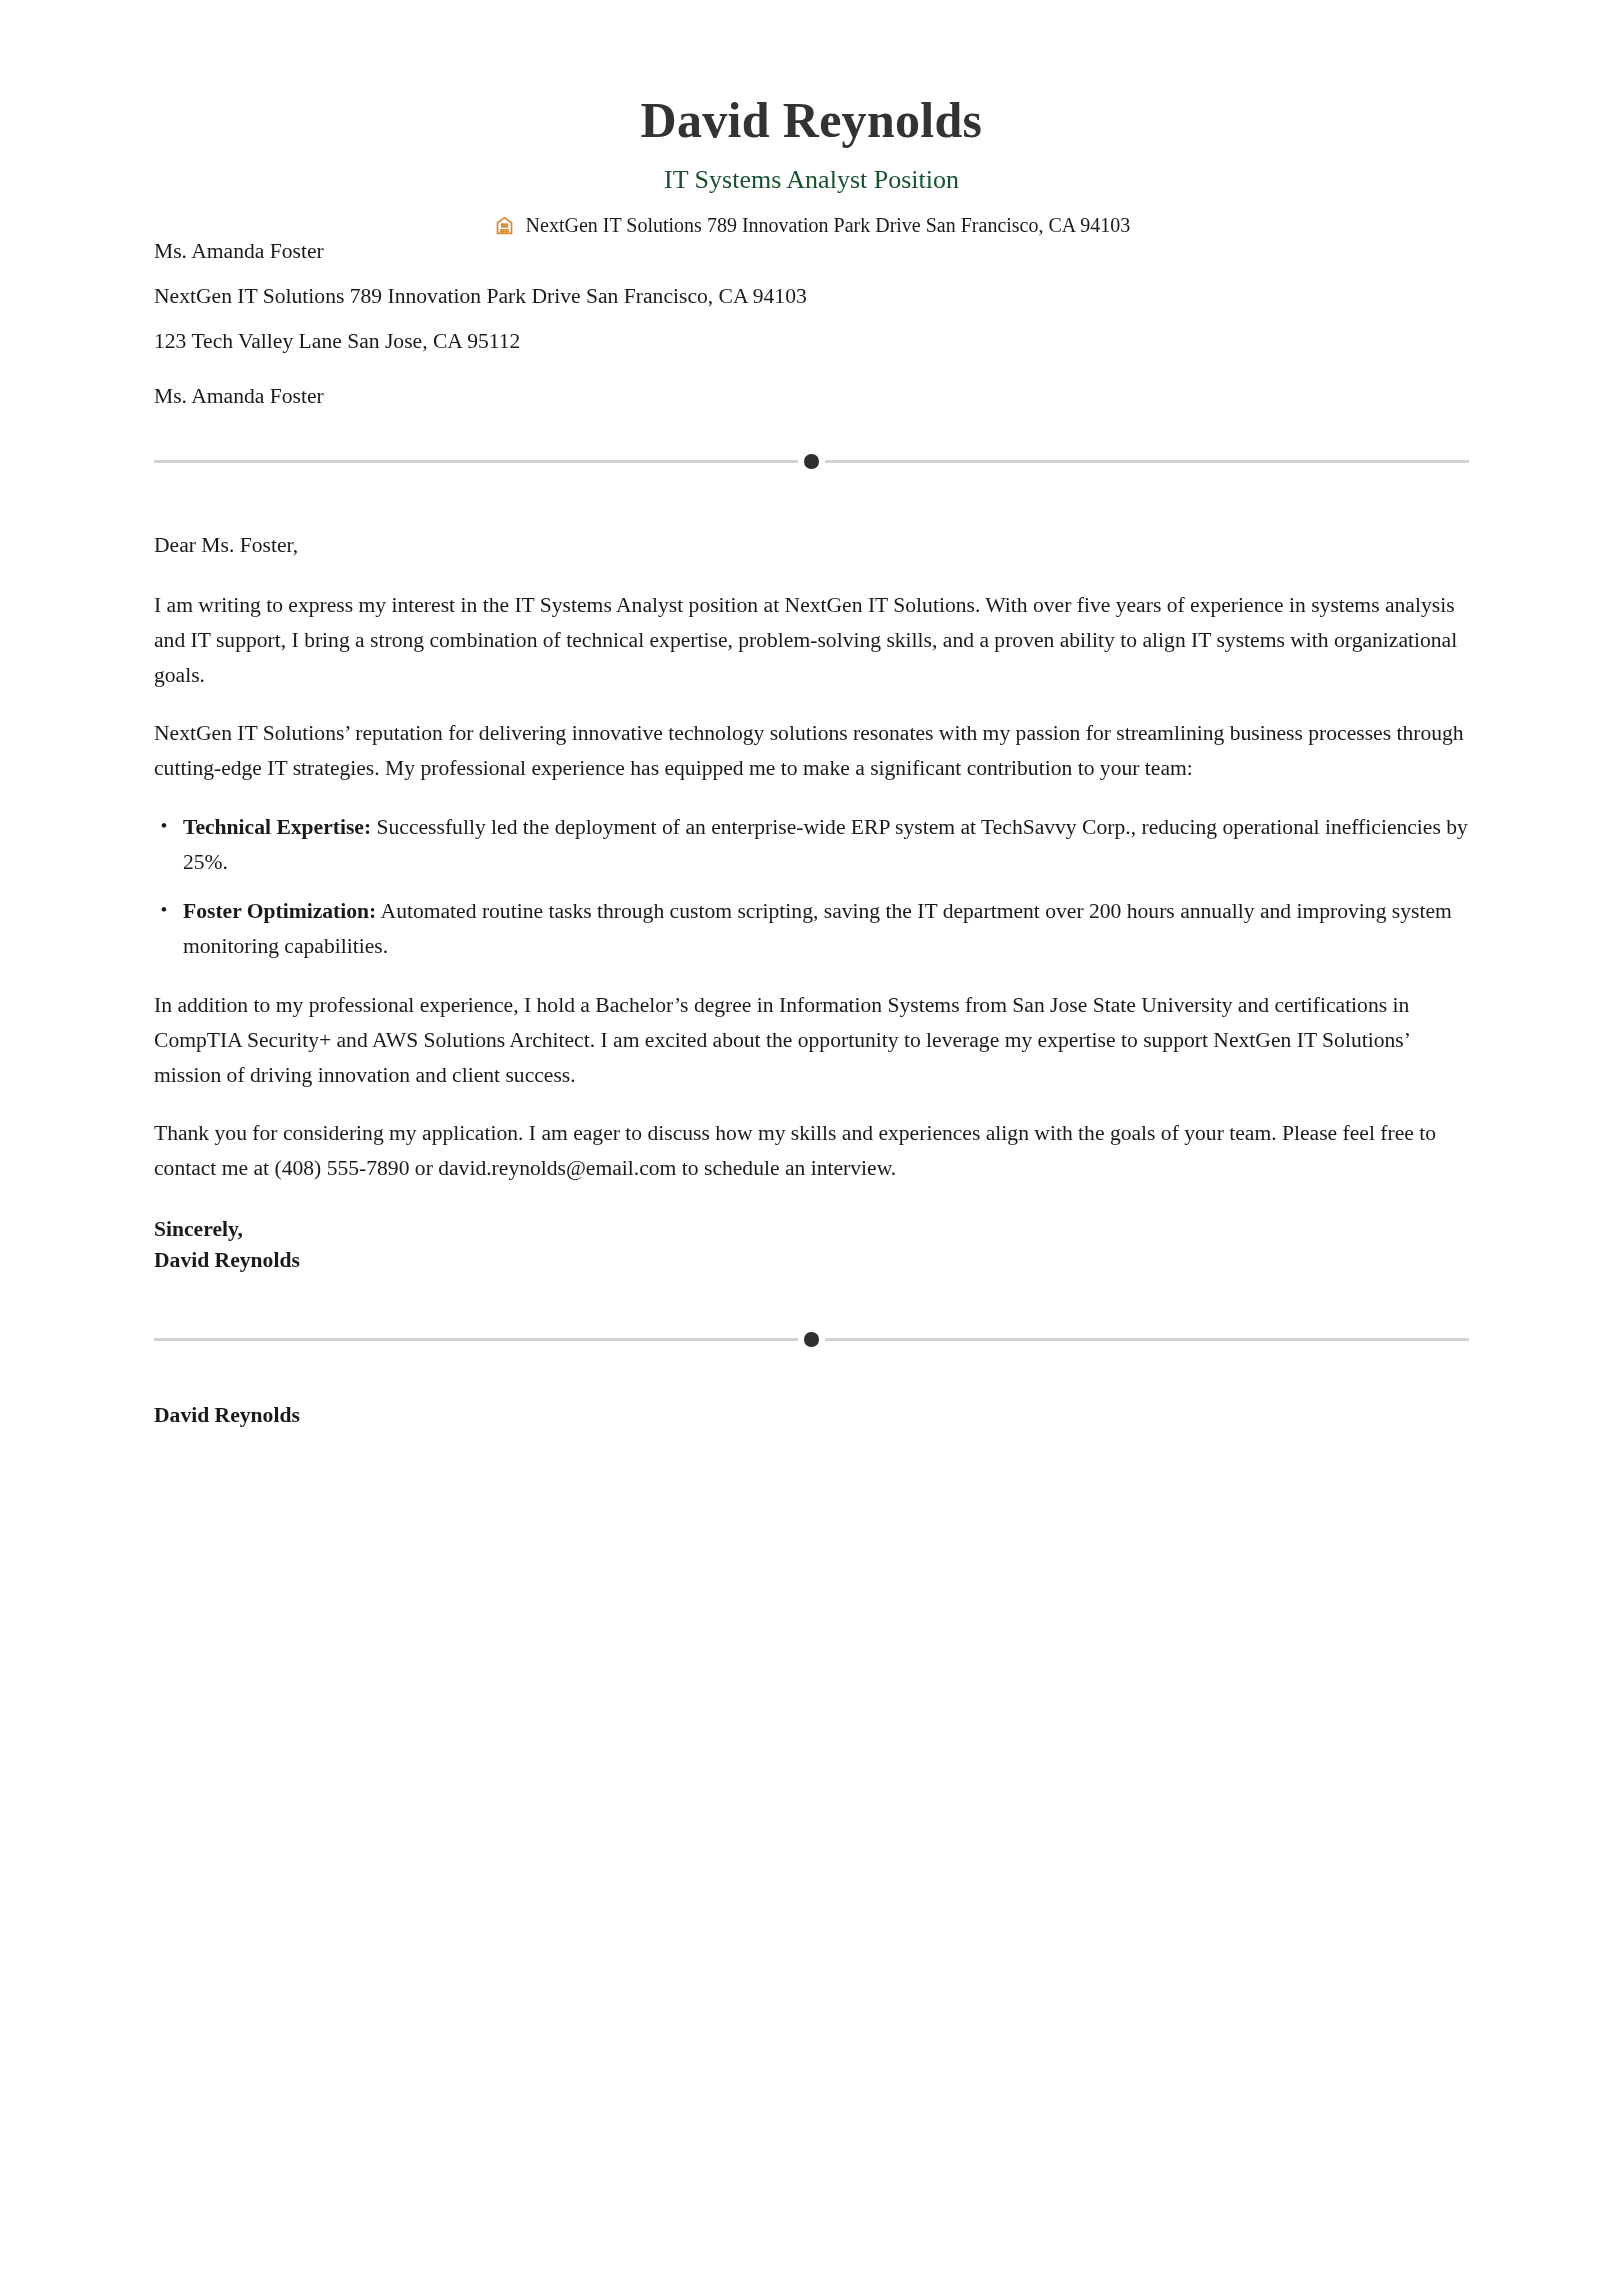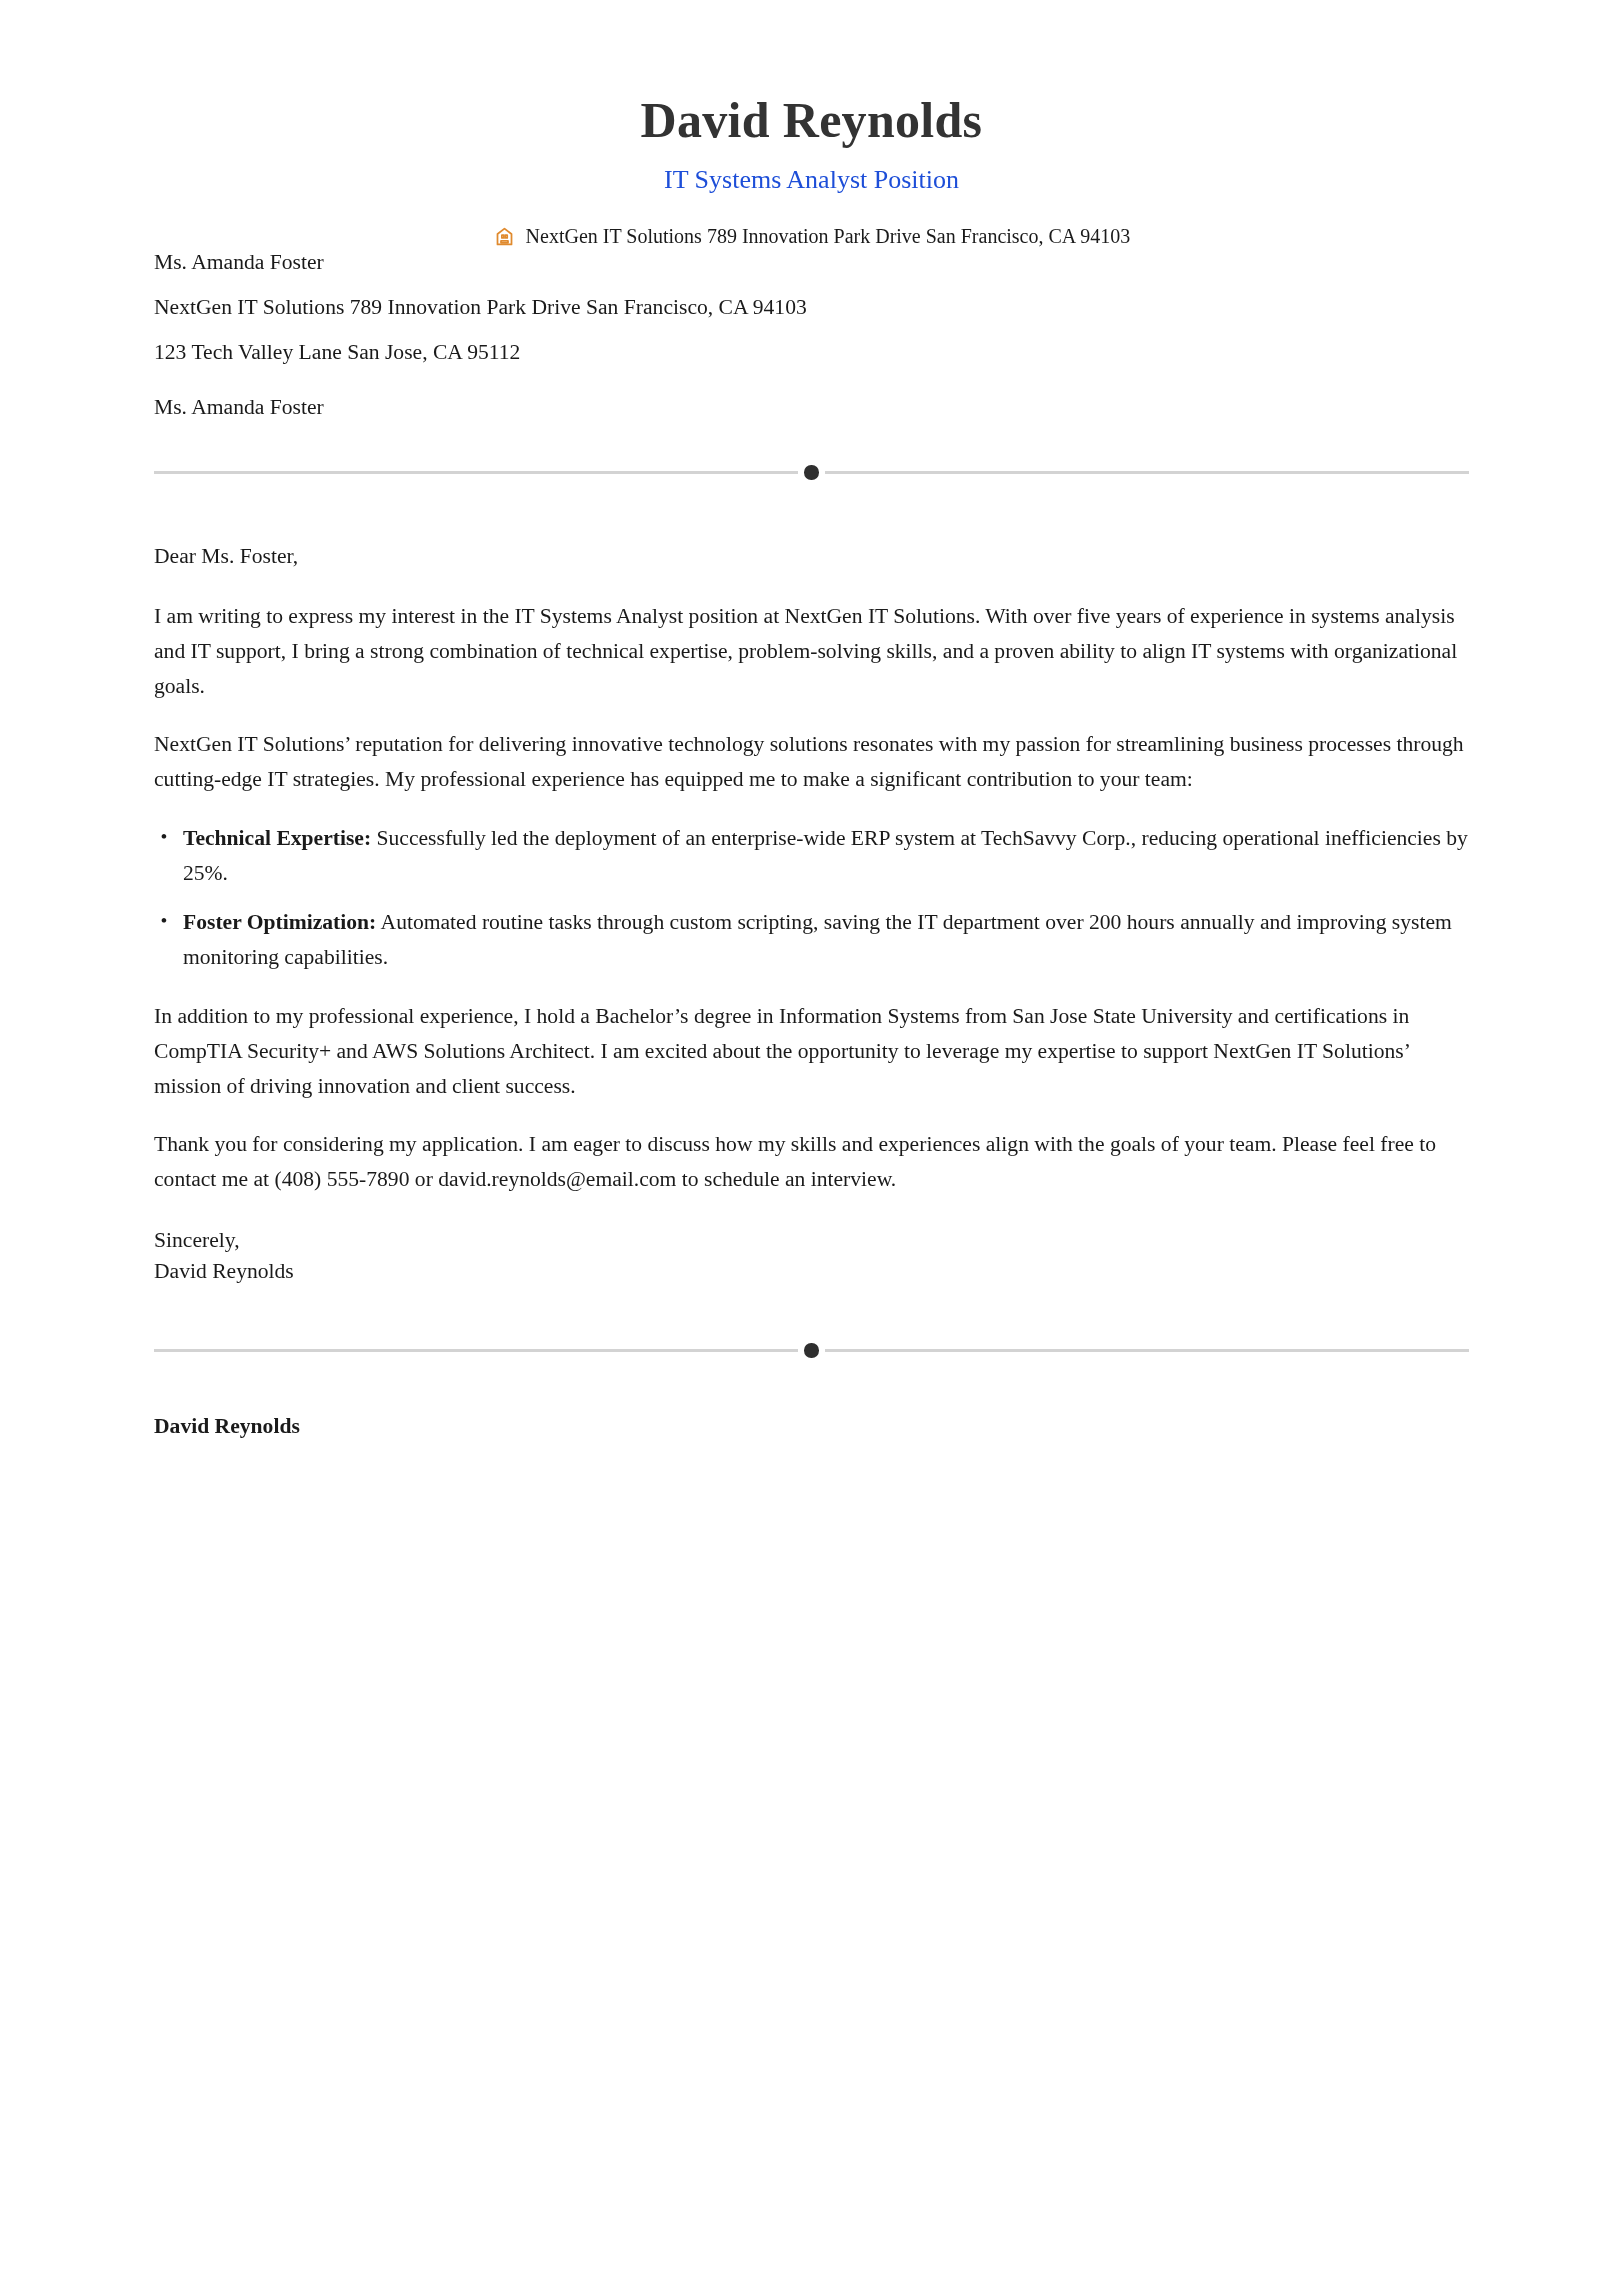--- a/index.html
+++ b/index.html
@@ -30,23 +30,23 @@
   .applicant-name {
     font-size: 50px;
     font-weight: bold;
     color: #333333;
     letter-spacing: 0.3px;
     line-height: 1.1;
     margin: 0 0 15.7px 0;
   }
   .applicant-title {
     font-size: 26px;
-    color: #1d4ed8;
+    color: #14532d;
     line-height: 1.2;
-    margin: 0 0 26px 0;
+    margin: 0 0 15px 0;
   }
   .contact-line {
     font-size: 20px;
     color: #1a1a1a;
     line-height: 1.55;
     display: flex;
     justify-content: center;
     align-items: center;
     flex-wrap: wrap;
     gap: 0;
@@ -147,20 +147,21 @@
   }
   .highlight-label {
     font-weight: bold;
   }
   .closing-block {
     margin-top: 27.5px;
     line-height: 1.45;
   }
   .closing-line {
     margin: 0;
+    font-weight: bold;
   }
 
   
   .letter-footer {
     margin-top: 56px;
   }
   .footer-name {
     margin-top: 56px;
     font-size: 21.6px;
     font-weight: bold;

